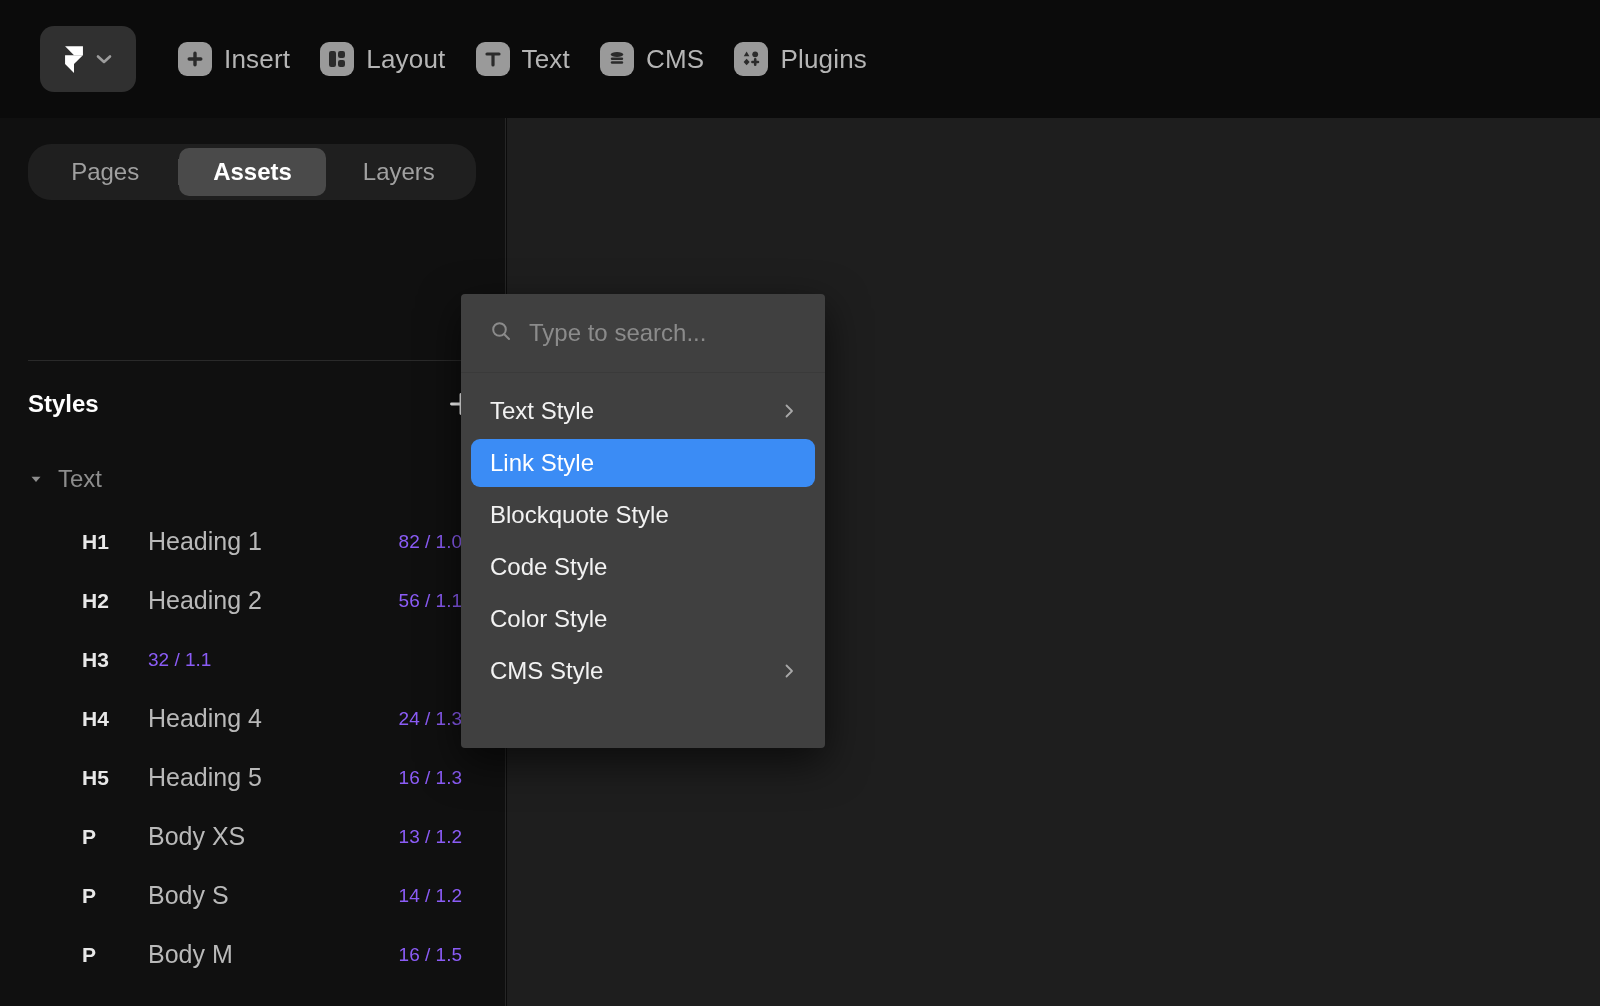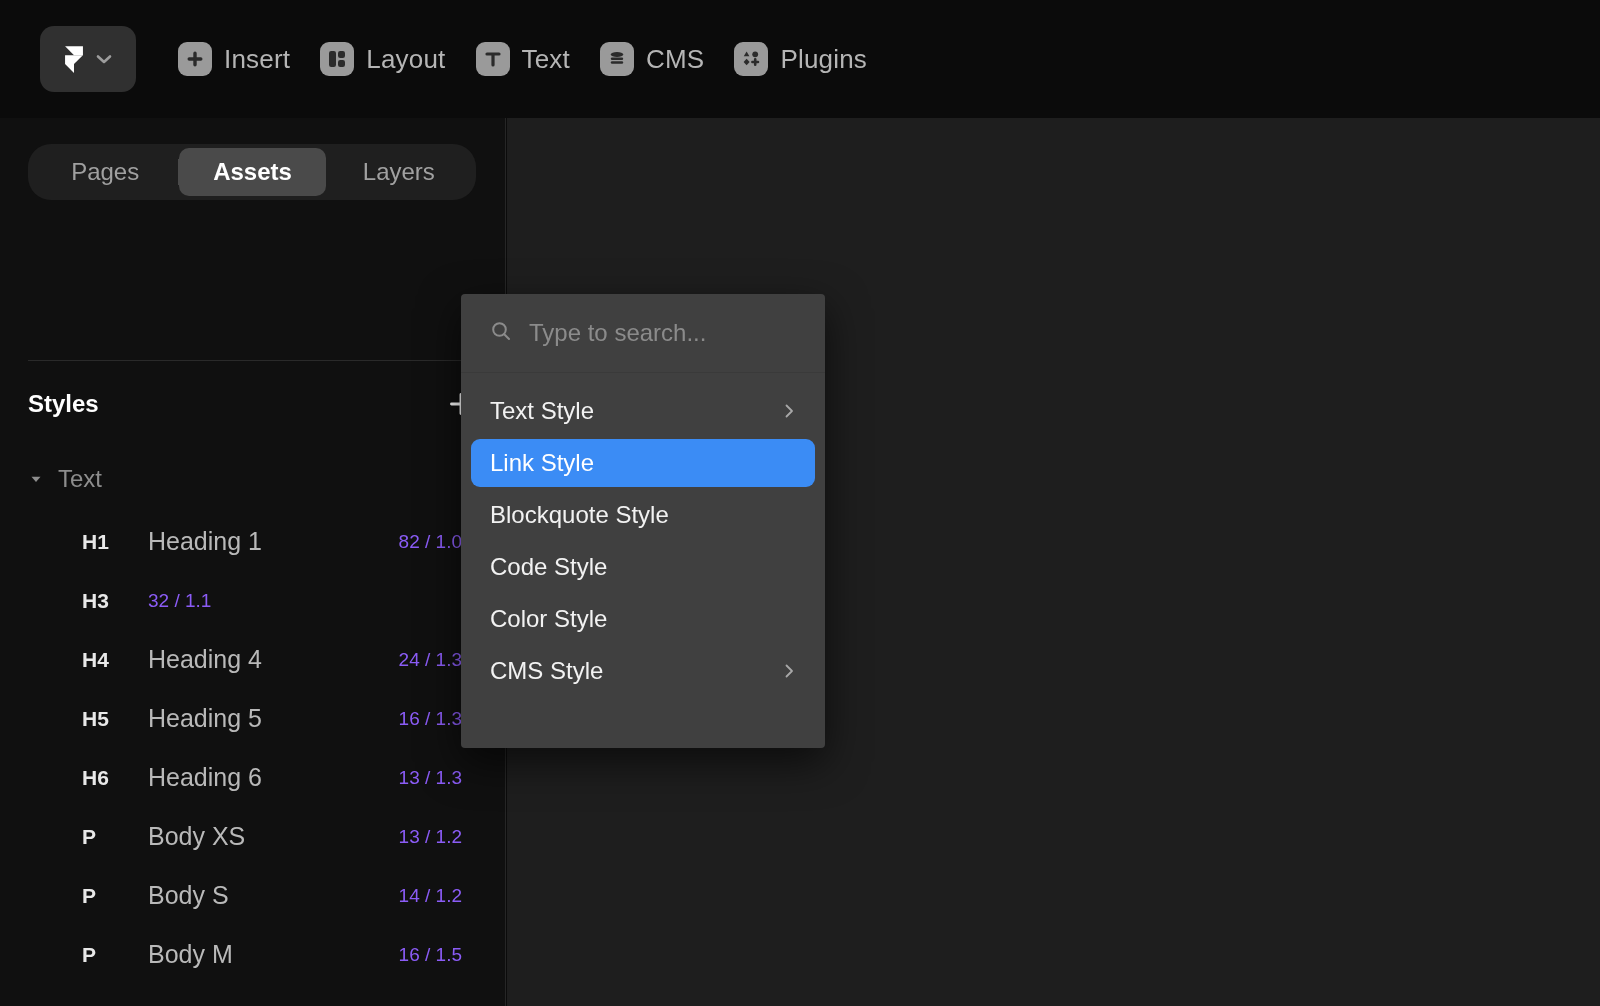--- a/index.html
+++ b/index.html
@@ -356,37 +356,37 @@
       <span class="group-name">Text</span>
     </div>
 
     <div class="style-list">
       <div class="style-row">
         <span class="style-tag">H1</span>
         <span class="style-name">Heading 1</span>
         <span class="style-meta">82 / 1.0</span>
       </div>
       <div class="style-row">
+        <span class="style-tag">H2</span>
+        <span class="style-name">Heading 2</span>
+        <span class="style-meta">56 / 1.1</span>
+      </div>
+      <div class="style-row">
         <span class="style-tag">H3</span>
         <span class="style-meta">32 / 1.1</span>
       </div>
       <div class="style-row">
         <span class="style-tag">H4</span>
         <span class="style-name">Heading 4</span>
         <span class="style-meta">24 / 1.3</span>
       </div>
       <div class="style-row">
         <span class="style-tag">H5</span>
         <span class="style-name">Heading 5</span>
         <span class="style-meta">16 / 1.3</span>
-      </div>
-      <div class="style-row">
-        <span class="style-tag">H6</span>
-        <span class="style-name">Heading 6</span>
-        <span class="style-meta">13 / 1.3</span>
       </div>
       <div class="style-row">
         <span class="style-tag">P</span>
         <span class="style-name">Body XS</span>
         <span class="style-meta">13 / 1.2</span>
       </div>
       <div class="style-row">
         <span class="style-tag">P</span>
         <span class="style-name">Body S</span>
         <span class="style-meta">14 / 1.2</span>

